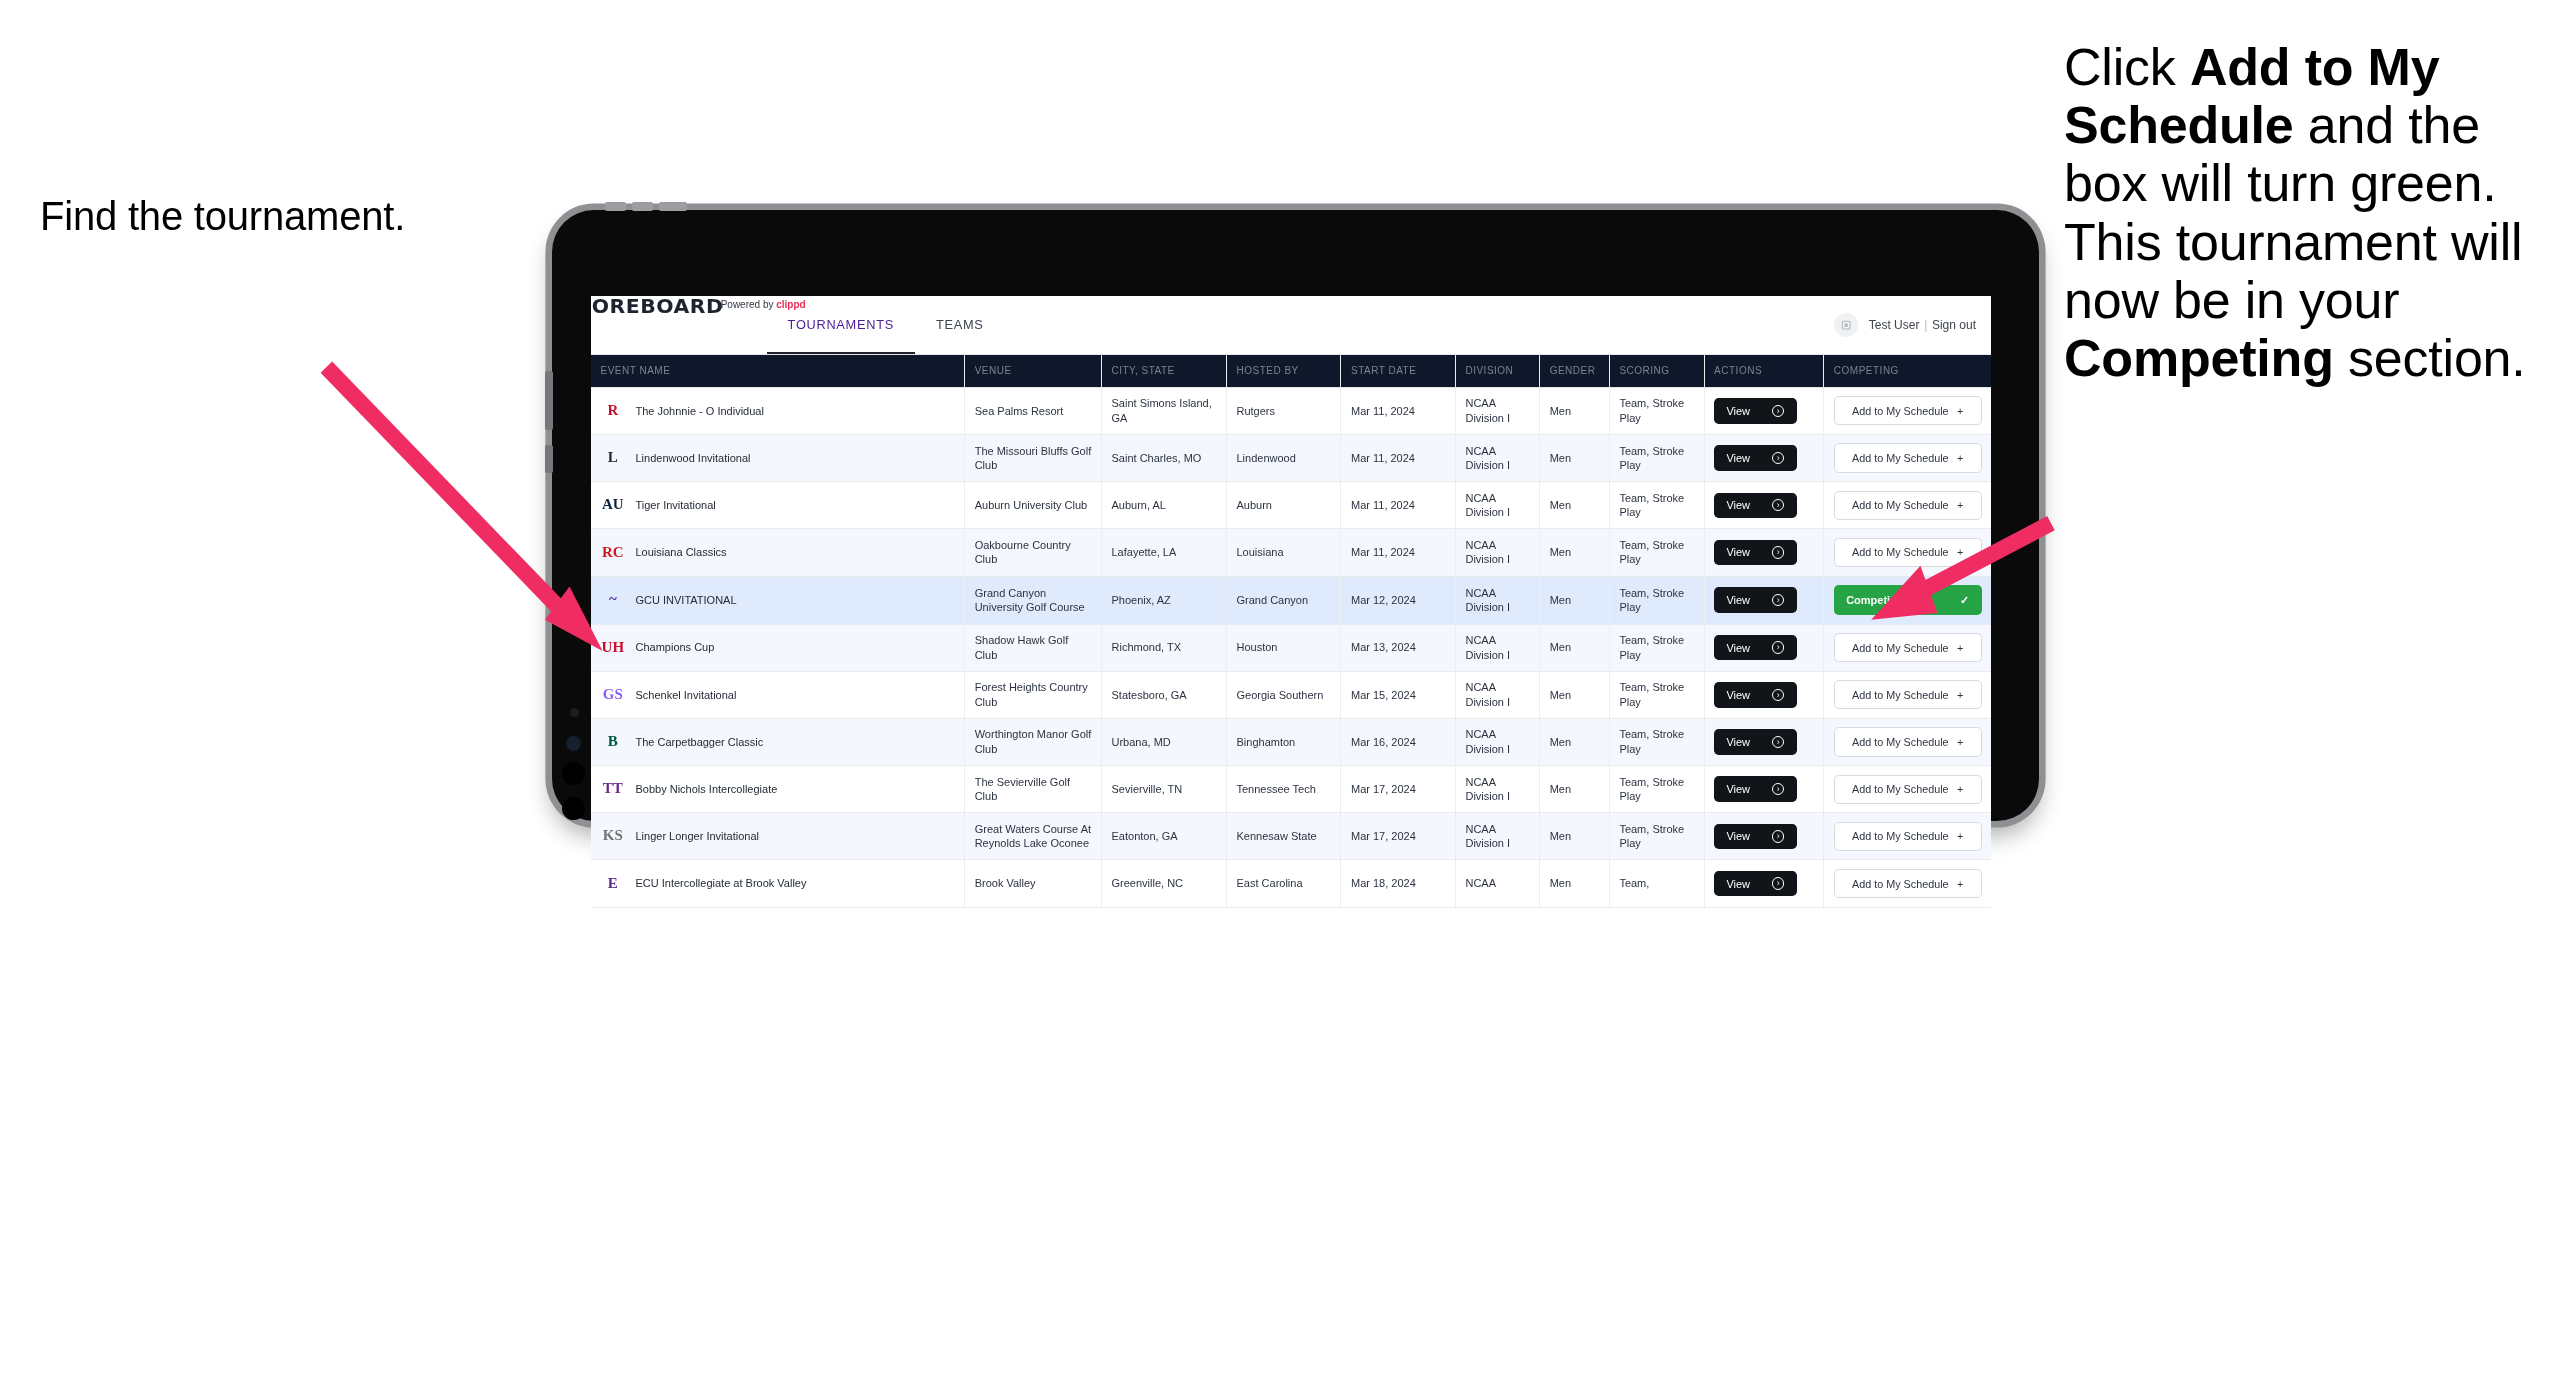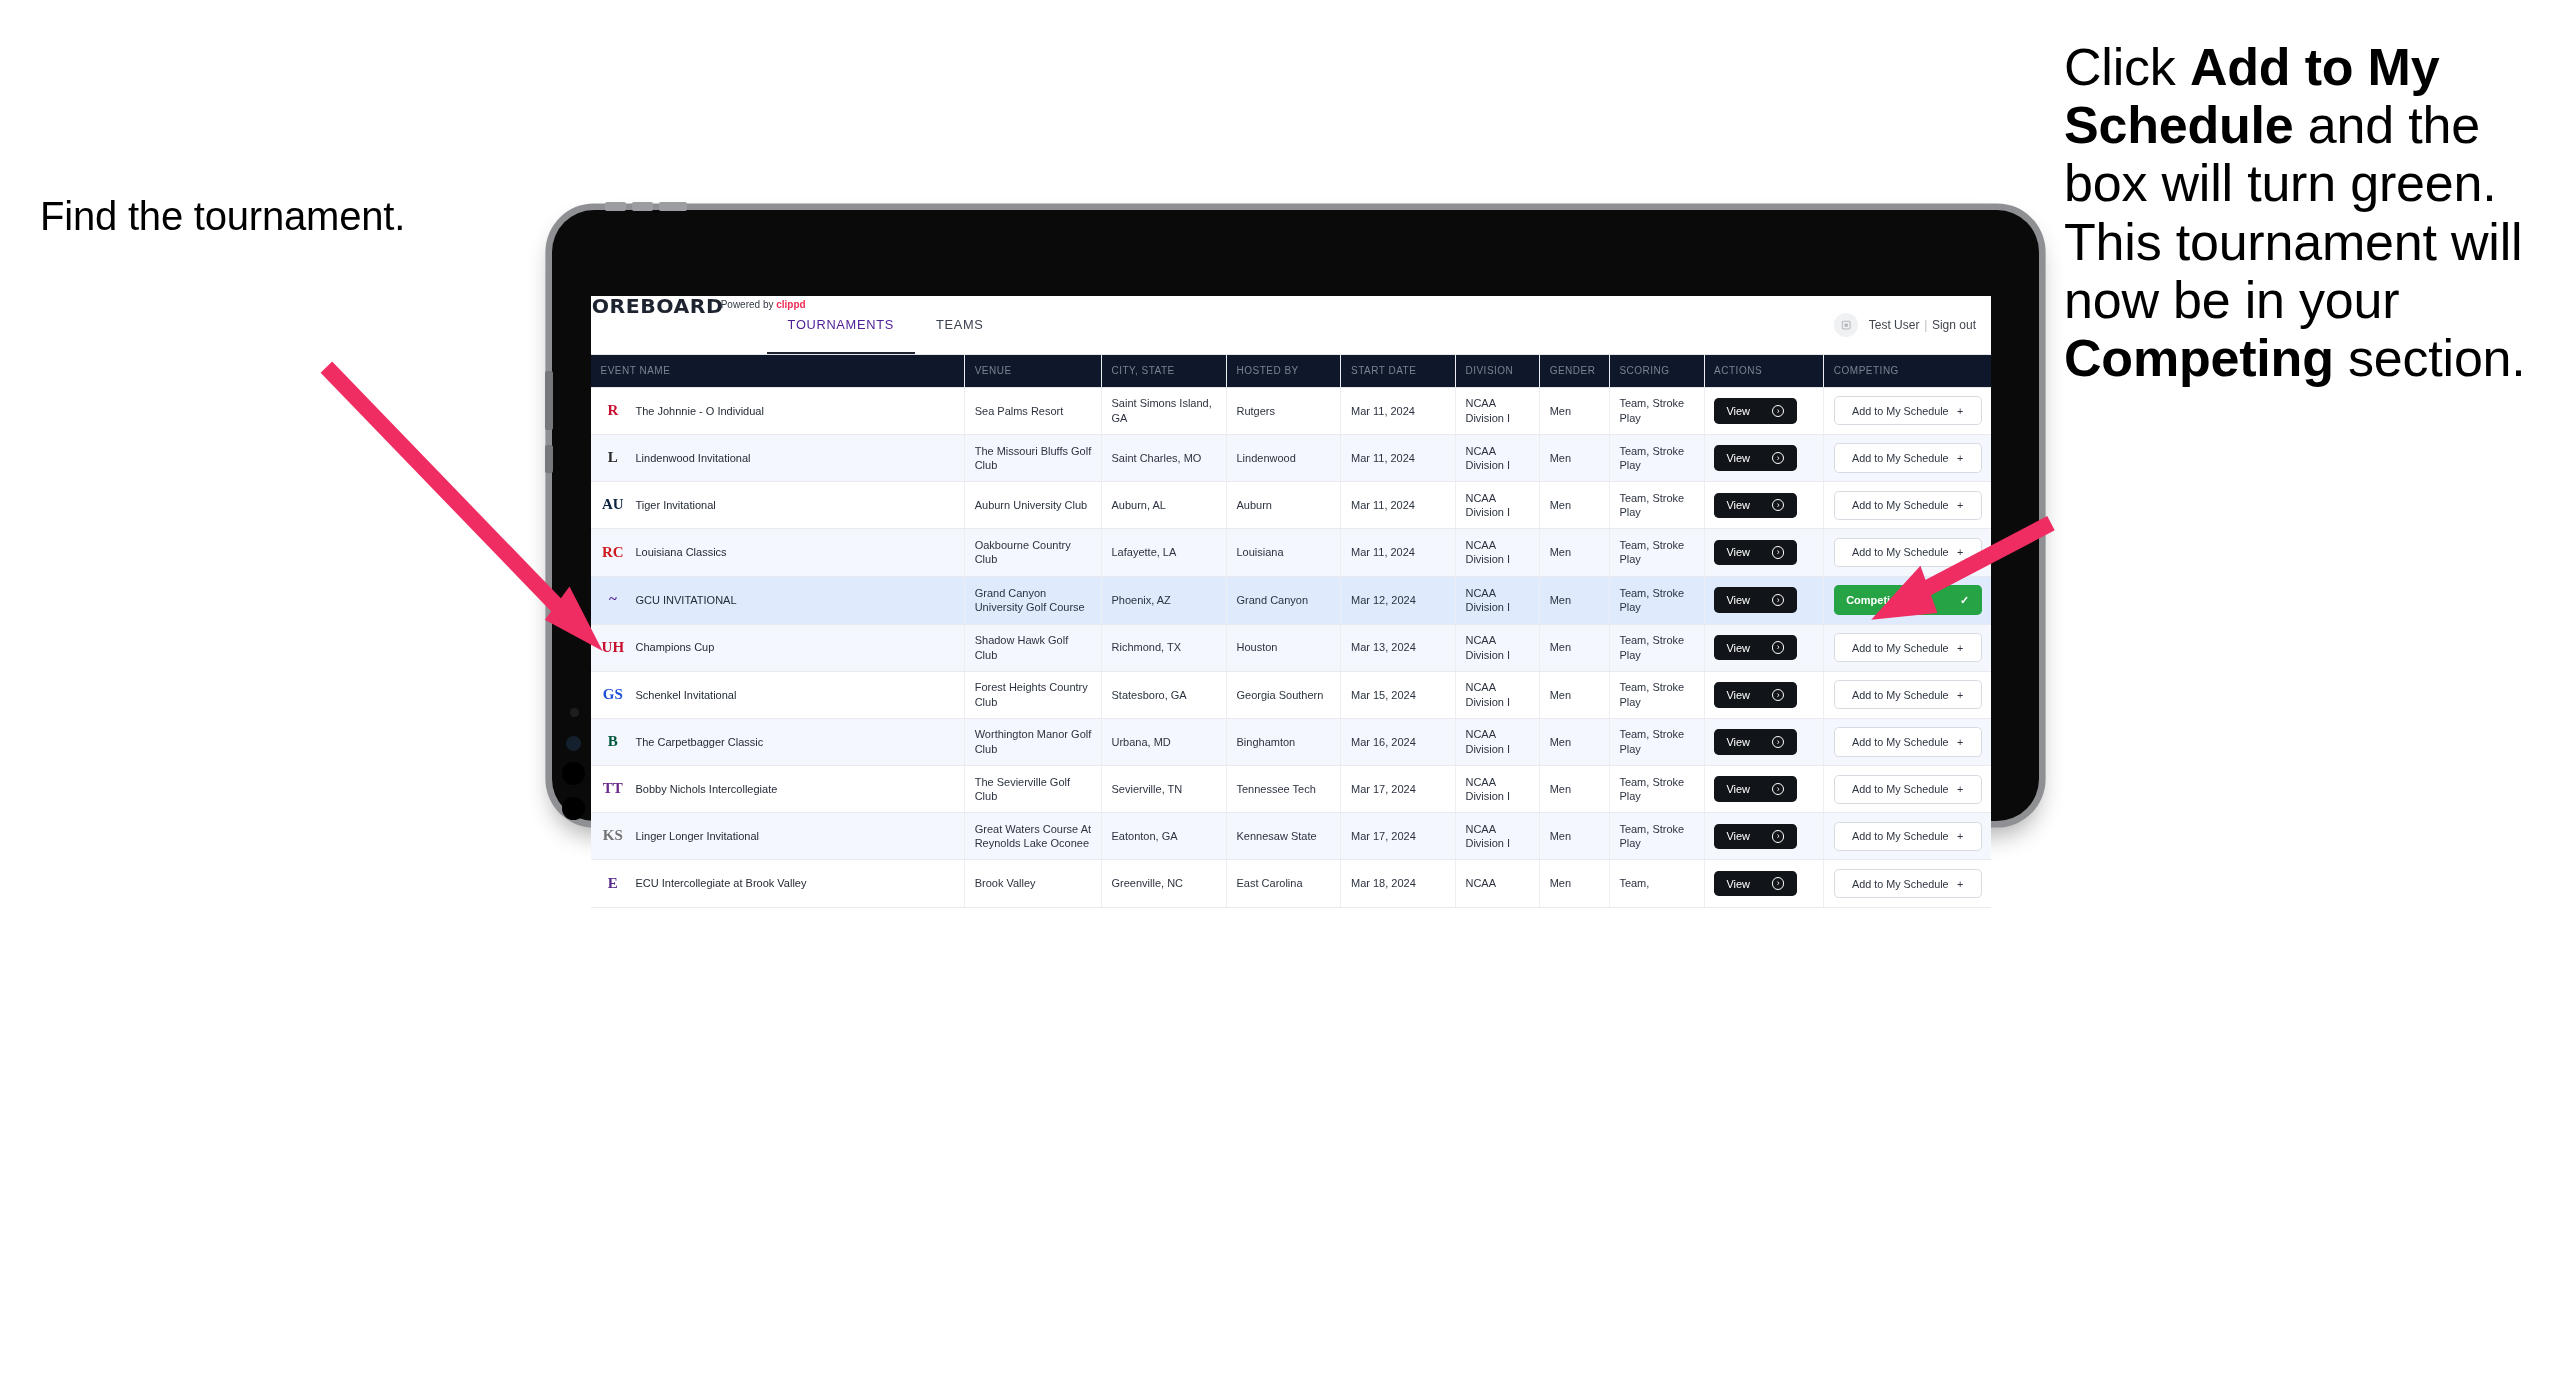--- a/index.html
+++ b/index.html
@@ -415,21 +415,21 @@
             <td>
               <button class="btn-add">
                 <span>Add to My Schedule</span>
                 <span>+</span>
               </button>
             </td>
           </tr>
           <tr class="even">
             <td>
               <div class="ev-cell">
-                <div class="logo" style="color: #1d4ed8;">GS</div>
+                <div class="logo" style="color: #8b5cf6;">GS</div>
                 <span class="ev-name">Schenkel Invitational</span>
               </div>
             </td>
             <td>Forest Heights Country Club</td>
             <td>Statesboro, GA</td>
             <td>Georgia Southern</td>
             <td>Mar 15, 2024</td>
             <td>NCAA Division I</td>
             <td>Men</td>
             <td>Team, Stroke Play</td>

